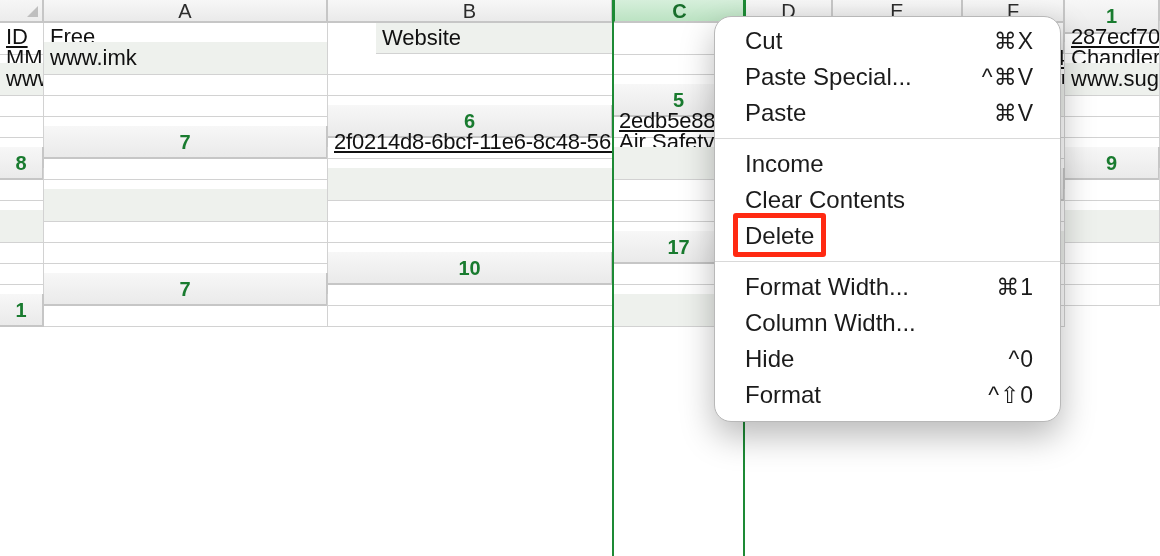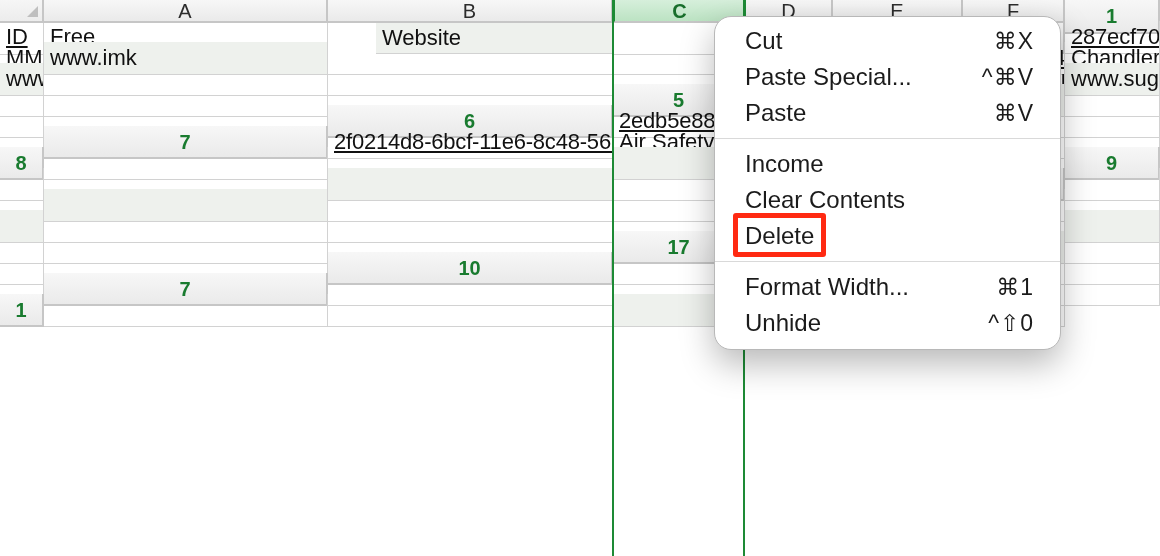--- a/index.html
+++ b/index.html
@@ -262,18 +262,25 @@
     <span>Delete</span>
   </div>
 
   <div class="msep"></div>
 
   <div class="mitem">
     <span>Format Width...</span>
     <span class="sc">⌘1</span>
   </div>
   <div class="mitem">
-    <span>Unhide</span>
+    <span>Column Width...</span>
+  </div>
+  <div class="mitem">
+    <span>Hide</span>
+    <span class="sc">^0</span>
+  </div>
+  <div class="mitem">
+    <span>Format</span>
     <span class="sc">^⇧0</span>
   </div>
 </div>
 
 <div class="redbox" id="redbox" style="left: 733px; top: 213px; width: 93.375px; height: 44px;"></div>
 
 </body></html>

